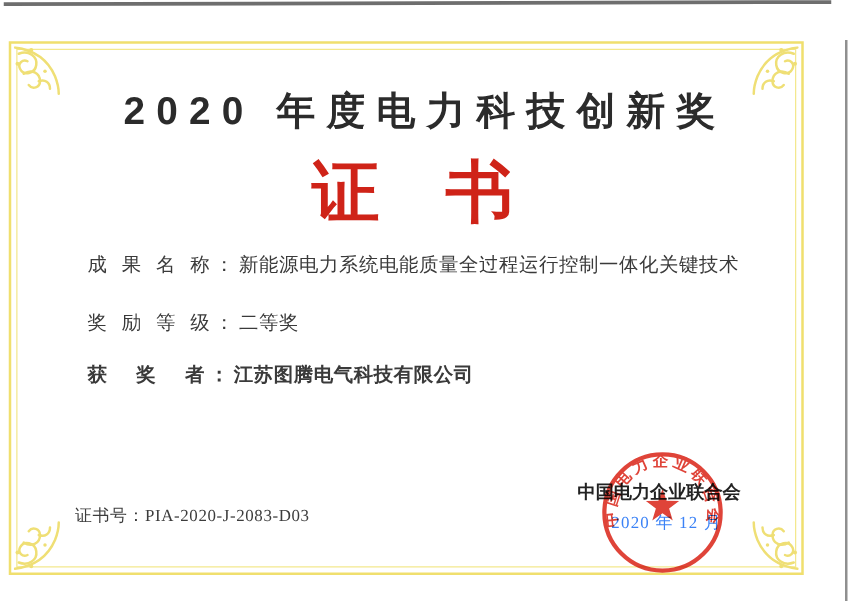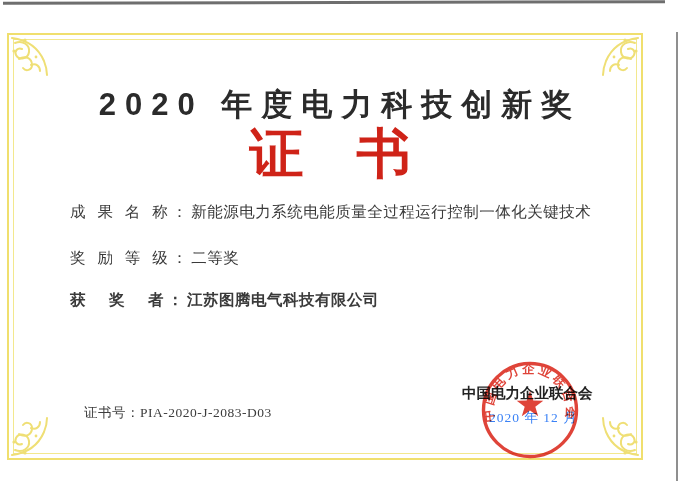--- a/index.html
+++ b/index.html
@@ -28,21 +28,21 @@
   }
   .corner-ornament{position:absolute;width:40px;height:40px;}
   .corner-tl{left:2px;top:2px;}
   .corner-tr{right:2px;top:2px;transform:scaleX(-1);}
   .corner-bl{left:2px;bottom:2px;transform:scaleY(-1);}
   .corner-br{right:2px;bottom:2px;transform:rotate(180deg);}
   .corner-ornament svg{display:block;}
 
   
   .cert-title{
-    position:absolute;left:0;top:84px;width:680px;
+    position:absolute;left:0;top:68px;width:680px;
     text-align:center;
     font-family:"Liberation Sans","DejaVu Sans",sans-serif;
     font-weight:bold;font-size:31px;letter-spacing:9px;
     color:#2b2b2b;white-space:nowrap;
   }
   
   .cert-heading{
     position:absolute;left:0;top:118px;width:660px;
     text-align:center;
     font-family:"DejaVu Serif","Liberation Serif",serif;
@@ -57,21 +57,21 @@
     font-size:15.5px;color:#3a3a3a;
   }
   .field-row .field-label{letter-spacing:4px;margin-top:18px;}
   .field-row .field-value{letter-spacing:0.5px;}
   .field-row-0{top:202px;}
   .field-row-1{top:248px;}
   .field-row-2{top:290px;font-weight:bold;}
 
   
   .cert-number{
-    position:absolute;left:84px;top:404px;
+    position:absolute;left:60px;top:404px;
     font-size:13.5px;color:#3c3c3c;letter-spacing:0.5px;
   }
 
   
   .issuer-name{
     position:absolute;left:462px;top:384px;width:130px;
     font-size:14.5px;font-weight:bold;color:#222;
     letter-spacing:0;white-space:nowrap;
   }
   .issue-date{

